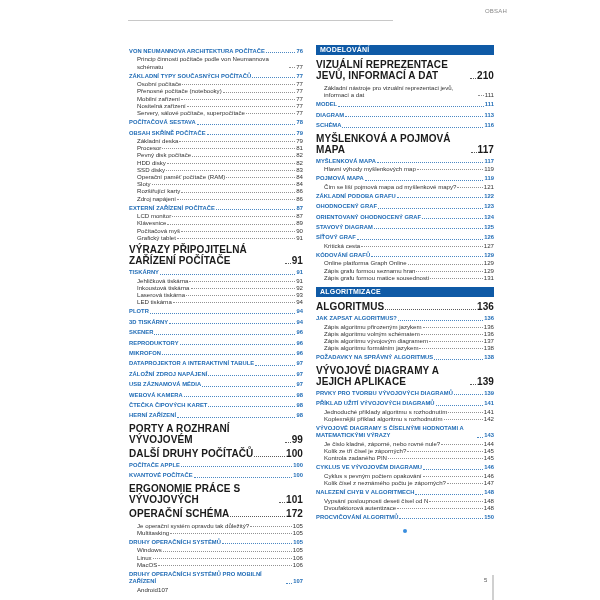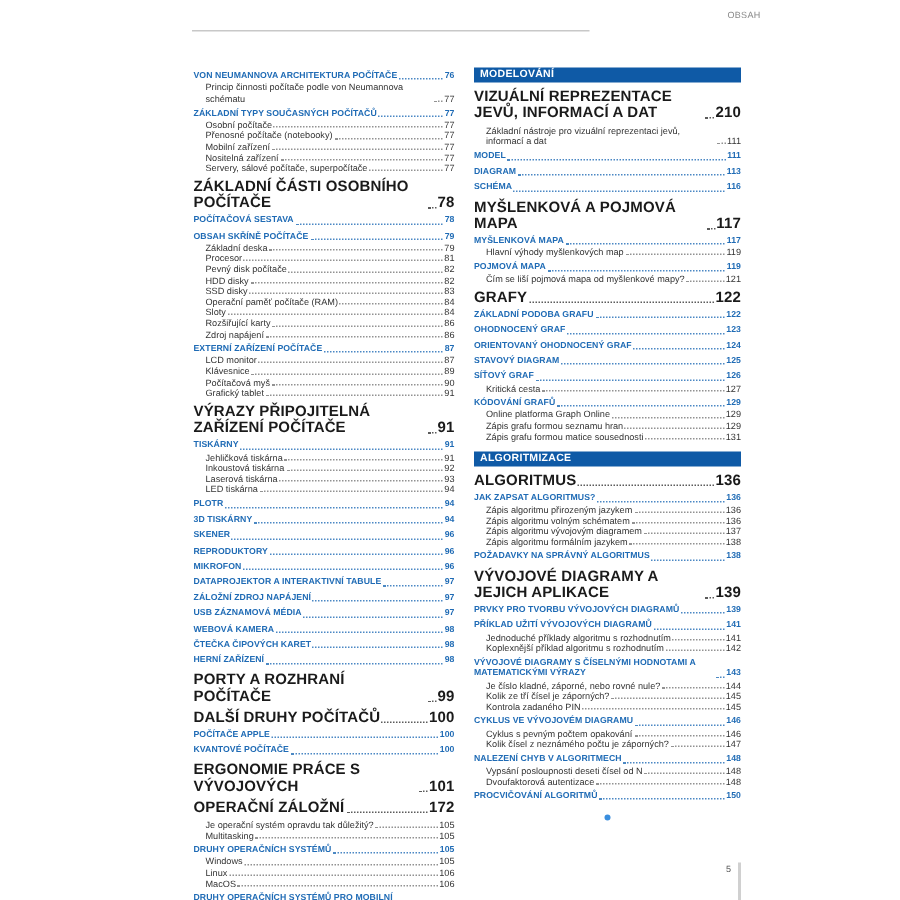--- a/index.html
+++ b/index.html
@@ -97,31 +97,26 @@
     <div class="entry l3">
       <span class="t">Nositelná zařízení</span>
       <span class="dots"></span>
       <span class="p">77</span>
     </div>
     <div class="entry l3">
       <span class="t">Servery, sálové počítače, superpočítače</span>
       <span class="dots"></span>
       <span class="p">77</span>
     </div>
-    <div class="entry l1">
-      <span class="t">ZÁKLADNÍ ČÁSTI OSOBNÍHO POČÍTAČE</span>
+    <div class="entry l2">
+      <span class="t">POČÍTAČOVÁ SESTAVA</span>
       <span class="dots"></span>
       <span class="p">78</span>
     </div>
     <div class="entry l2">
-      <span class="t">POČÍTAČOVÁ SESTAVA</span>
-      <span class="dots"></span>
-      <span class="p">78</span>
-    </div>
-    <div class="entry l2">
       <span class="t">OBSAH SKŘÍNĚ POČÍTAČE</span>
       <span class="dots"></span>
       <span class="p">79</span>
     </div>
     <div class="entry l3">
       <span class="t">Základní deska</span>
       <span class="dots"></span>
       <span class="p">79</span>
     </div>
     <div class="entry l3">
@@ -268,21 +263,21 @@
       <span class="t">ČTEČKA ČIPOVÝCH KARET</span>
       <span class="dots"></span>
       <span class="p">98</span>
     </div>
     <div class="entry l2">
       <span class="t">HERNÍ ZAŘÍZENÍ</span>
       <span class="dots"></span>
       <span class="p">98</span>
     </div>
     <div class="entry l1">
-      <span class="t">PORTY A ROZHRANÍ POČÍTAČE</span>
+      <span class="t">PORTY A ROZHRANÍ VÝVOJOVÉM</span>
       <span class="dots"></span>
       <span class="p">99</span>
     </div>
     <div class="entry l1">
       <span class="t">DALŠÍ DRUHY POČÍTAČŮ</span>
       <span class="dots"></span>
       <span class="p">100</span>
     </div>
     <div class="entry l2">
       <span class="t">POČÍTAČE APPLE</span>
@@ -293,21 +288,21 @@
       <span class="t">KVANTOVÉ POČÍTAČE</span>
       <span class="dots"></span>
       <span class="p">100</span>
     </div>
     <div class="entry l1">
       <span class="t">ERGONOMIE PRÁCE S VÝVOJOVÝCH</span>
       <span class="dots"></span>
       <span class="p">101</span>
     </div>
     <div class="entry l1">
-      <span class="t">OPERAČNÍ ZÁLOŽNÍ</span>
+      <span class="t">OPERAČNÍ SCHÉMA</span>
       <span class="dots"></span>
       <span class="p">172</span>
     </div>
     <div class="entry l3">
       <span class="t">Je operační systém opravdu tak důležitý?</span>
       <span class="dots"></span>
       <span class="p">105</span>
     </div>
     <div class="entry l3">
       <span class="t">Multitasking</span>
@@ -388,25 +383,20 @@
     </div>
     <div class="entry l2">
       <span class="t">POJMOVÁ MAPA</span>
       <span class="dots"></span>
       <span class="p">119</span>
     </div>
     <div class="entry l3">
       <span class="t">Čím se liší pojmová mapa od myšlenkové mapy?</span>
       <span class="dots"></span>
       <span class="p">121</span>
-    </div>
-    <div class="entry l1">
-      <span class="t">GRAFY</span>
-      <span class="dots"></span>
-      <span class="p">122</span>
     </div>
     <div class="entry l2">
       <span class="t">ZÁKLADNÍ PODOBA GRAFU</span>
       <span class="dots"></span>
       <span class="p">122</span>
     </div>
     <div class="entry l2">
       <span class="t">OHODNOCENÝ GRAF</span>
       <span class="dots"></span>
       <span class="p">123</span>

